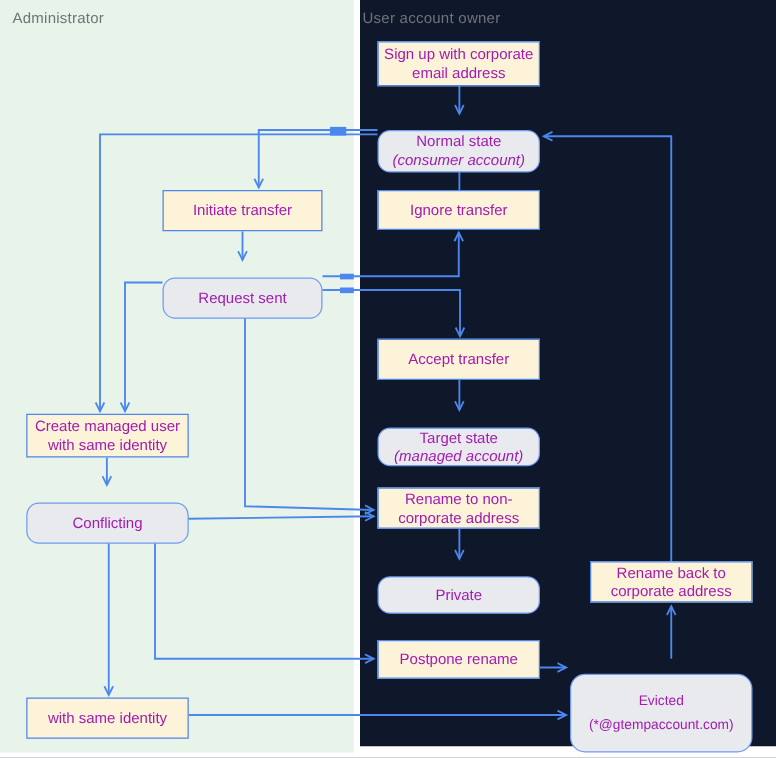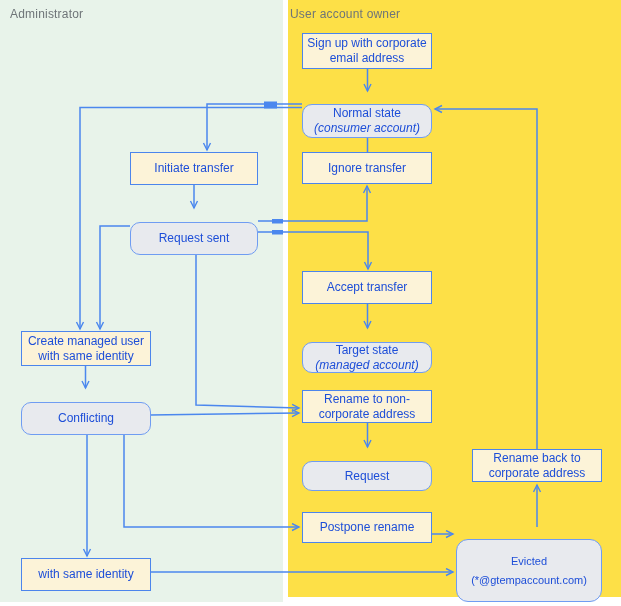--- a/index.html
+++ b/index.html
@@ -2,31 +2,31 @@
 <html><head>
 <meta charset="utf-8">
 <style>
   html,body{margin:0;padding:0;background:#ffffff;}
   #stage{
     position:relative;width:621px;height:606px;overflow:hidden;
     font-family:"Liberation Sans", sans-serif;background:#ffffff;
   }
   .lane{position:absolute;top:0;}
   .lane-admin{left:0;width:283px;height:602px;background:#e8f3ea;}
-  .lane-owner{left:288px;width:333px;height:597px;background:#fde047;}
+  .lane-owner{left:288px;width:333px;height:597px;background:#0f172a;}
   .lane-label{
     position:absolute;top:7px;font-size:12px;color:#6e7478;letter-spacing:.2px;
   }
   .lane-admin .lane-label{left:10px;}
   .lane-owner .lane-label{left:2px;}
   svg.wires{position:absolute;left:0;top:0;pointer-events:none;}
   .node{
     position:absolute;box-sizing:border-box;display:flex;flex-direction:column;
     align-items:center;justify-content:center;text-align:center;
-    font-size:12px;line-height:15px;color:#1d4ed8;
+    font-size:12px;line-height:15px;color:#a21caf;
   }
   .action{background:#fcf3d8;border:1.5px solid #4c85ec;}
   .state{background:#e8eaee;border:1.5px solid #6f9cf2;border-radius:10px;margin-top:12px;}
   .node .l{display:block;}
   .node .italic{font-style:italic;}
   .evicted{border-radius:12px;line-height:19px;font-size:11px;}
 </style>
 </head>
 <body>
 
@@ -111,21 +111,21 @@
   <div class="node state" style="left:21px;top:390px;width:130px;height:33px">
     <span class="l">Conflicting</span>
   </div>
 
   <div class="node action" style="left:302px;top:390px;width:130px;height:33px">
     <span class="l">Rename to non-</span>
     <span class="l">corporate address</span>
   </div>
 
   <div class="node state" style="left:302px;top:449px;width:130px;height:30px">
-    <span class="l">Request</span>
+    <span class="l">Private</span>
   </div>
 
   <div class="node action" style="left:472px;top:449px;width:130px;height:33px">
     <span class="l">Rename back to</span>
     <span class="l">corporate address</span>
   </div>
 
   <div class="node action" style="left:302px;top:512px;width:130px;height:31px">
     <span class="l">Postpone rename</span>
   </div>

